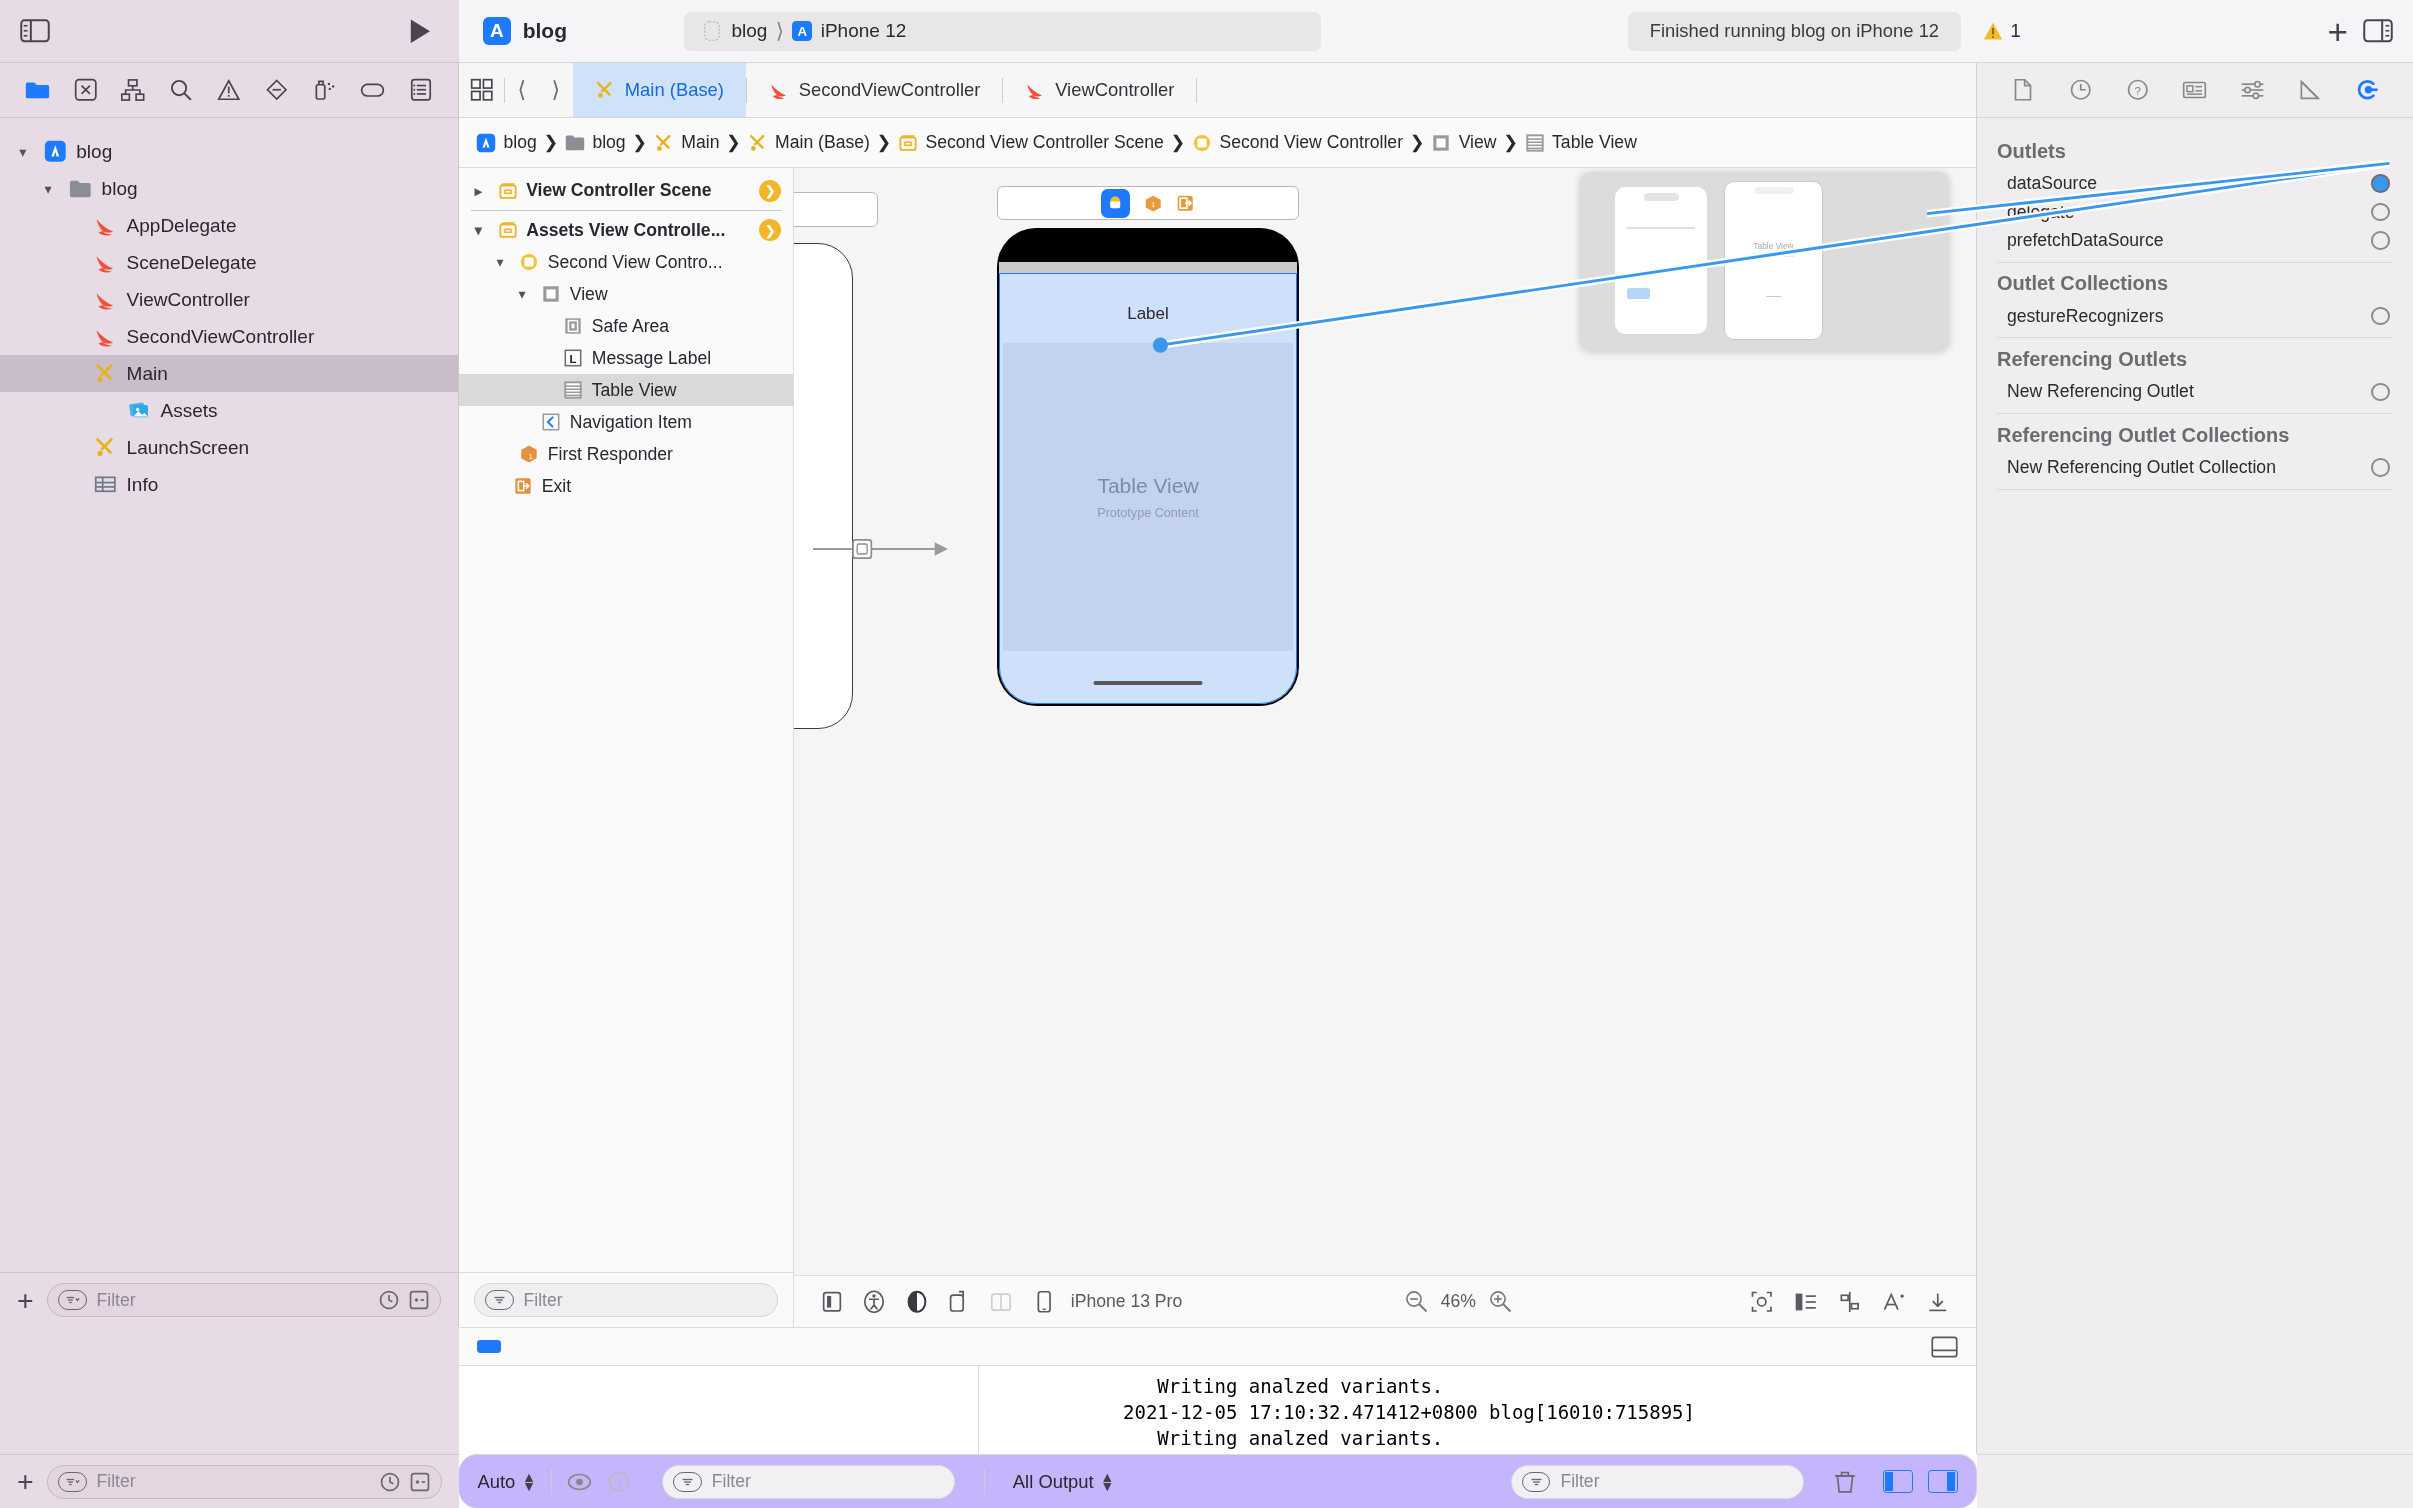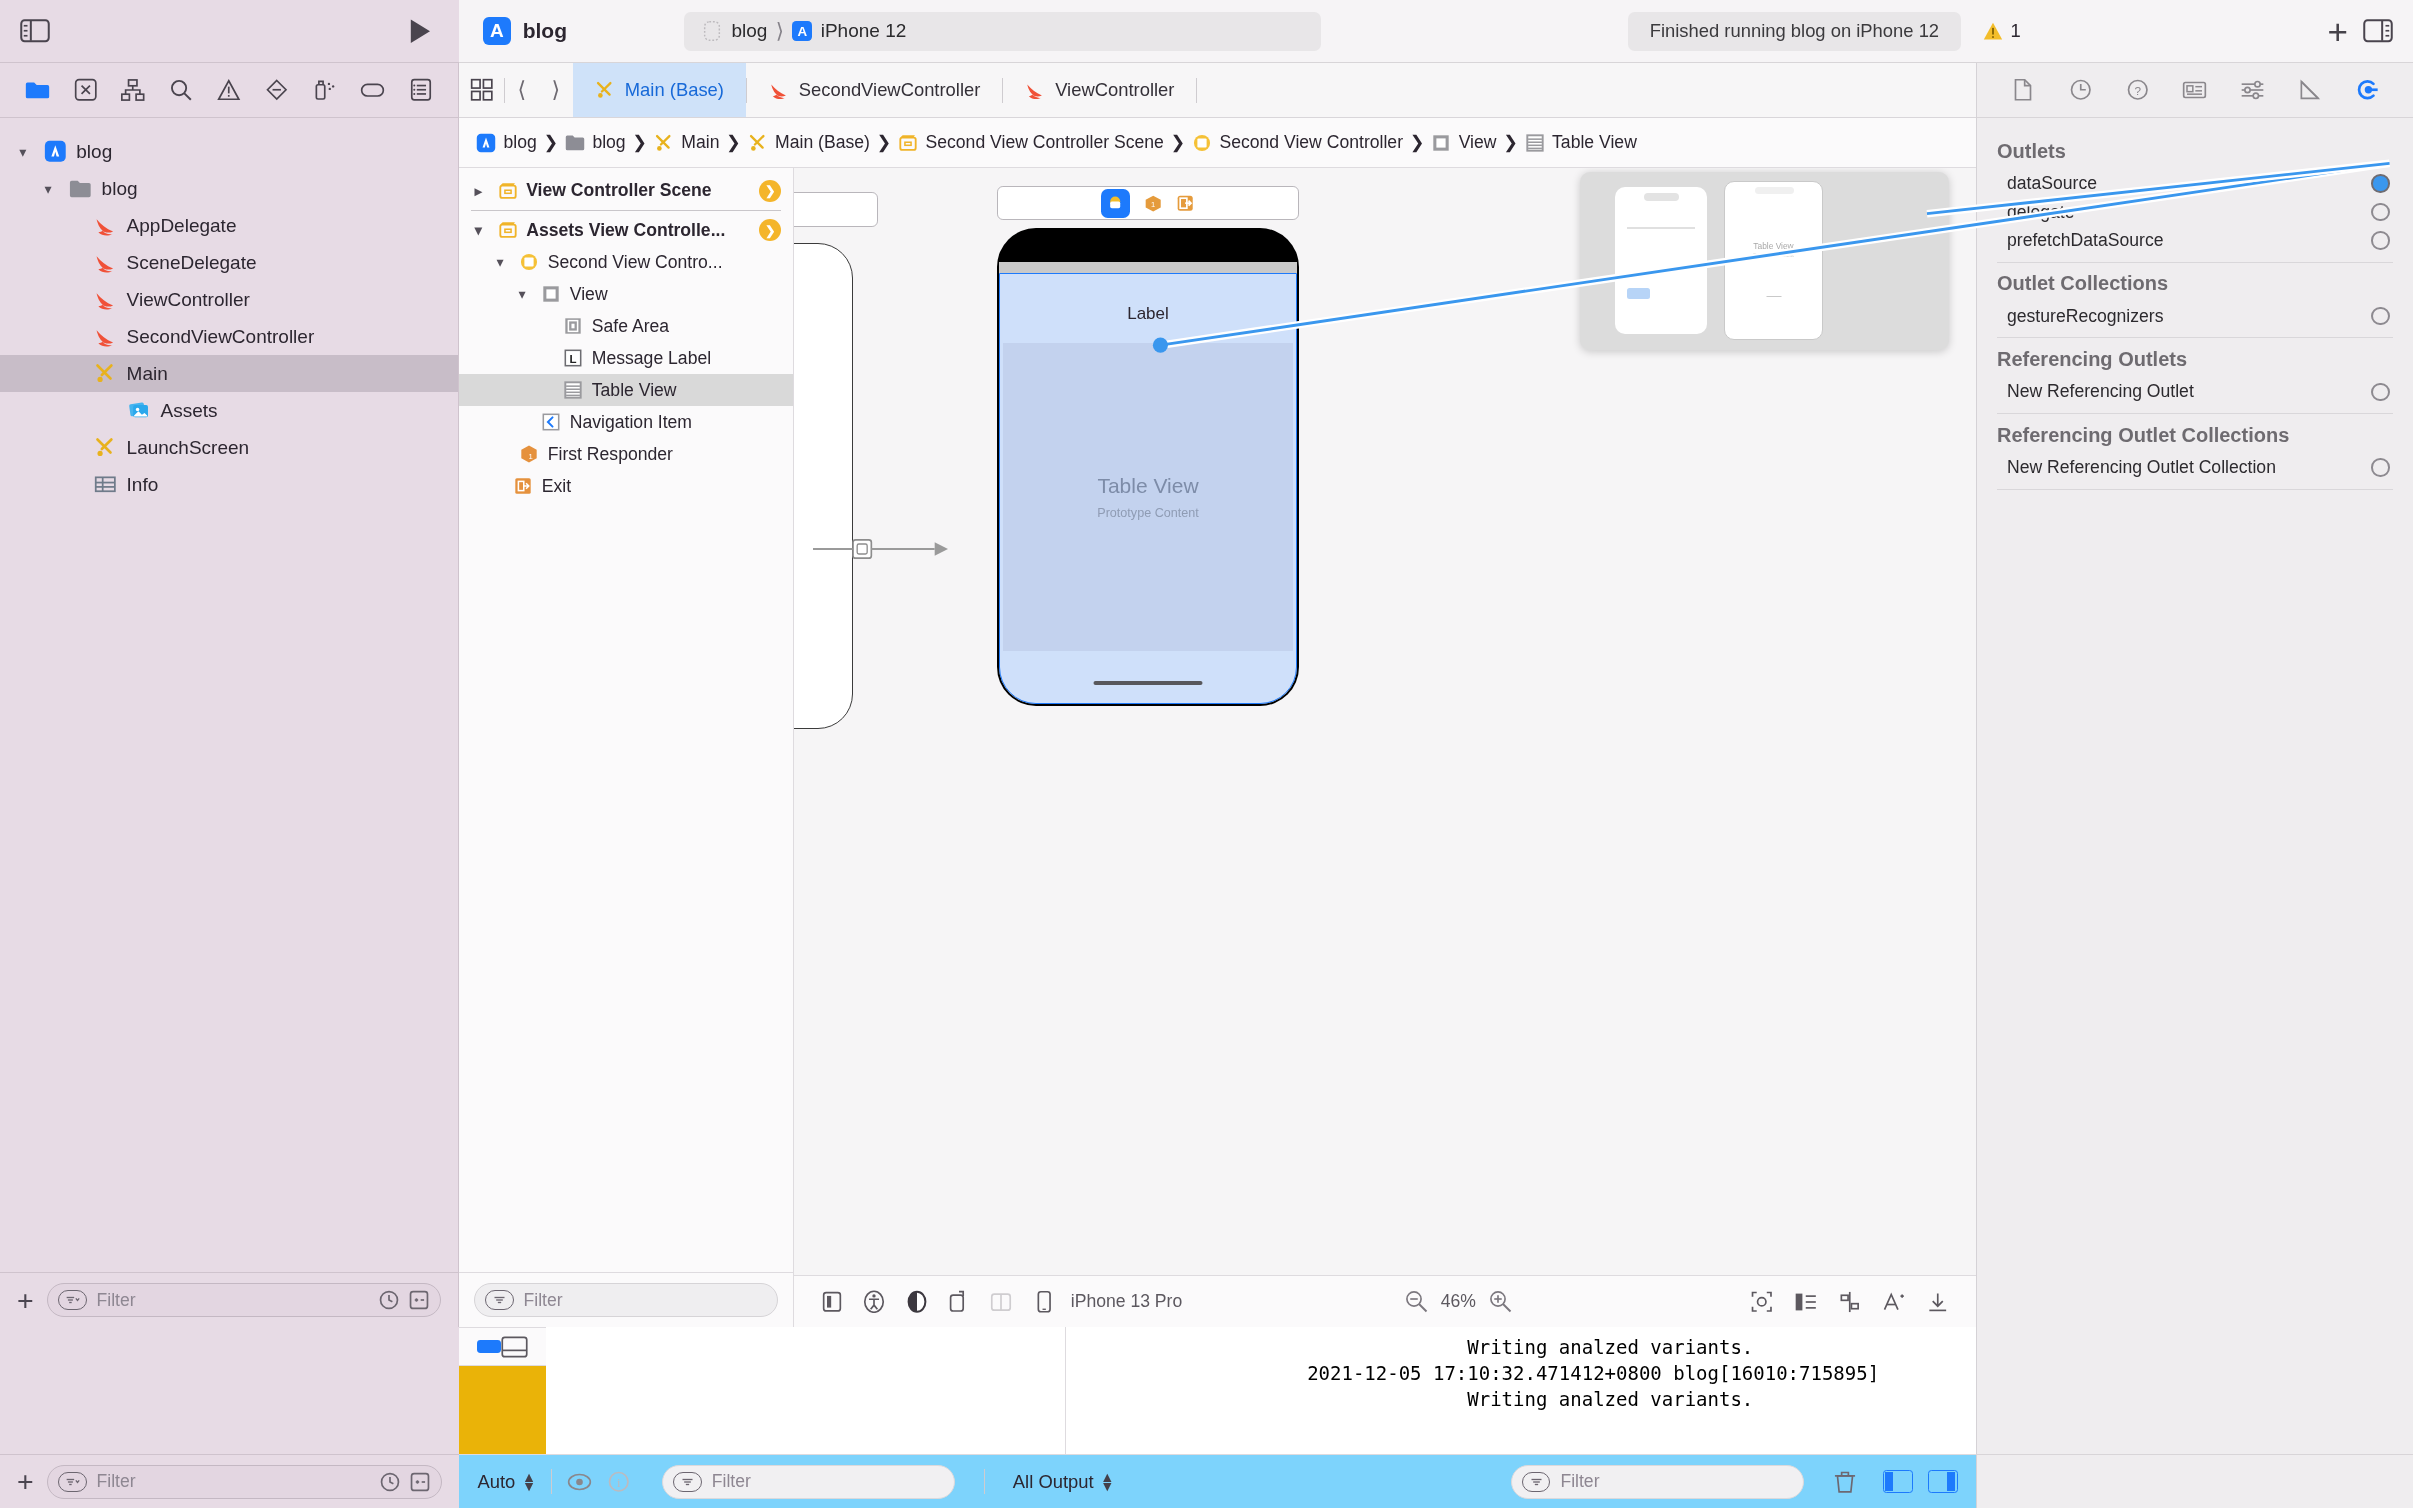--- a/index.html
+++ b/index.html
@@ -102,32 +102,32 @@
   .insp-body{ flex:1; padding-top:11.7px; overflow:hidden;}
   .insp-h{ font-size:20px;font-weight:700;color:#6e6b70;padding:10px 20px 6.7px 20px;}
   .insp-row{ height:28.5px;display:flex;align-items:center;padding:0 23.5px 0 30px;font-size:17.6px;color:#2c2a2e;}
   .wellcircle{ margin-left:auto; width:18.4px;height:18.4px;border-radius:50%;border:2.1px solid #8d8a90;background:#efedef;}
   .wellcircle.on{ background:#3a97ee; border-color:#6f6c72; box-shadow:0 0 0 1.7px #efedef;}
   .insp-div{ height:0.8px;background:#d9d7da;margin:6.7px 20px 0 20px;}
 
   
   .debugrow{ display:flex; flex:0 0 127px; min-height:0;}
   .dbg-left{ width:459px; flex:0 0 459px; background:#e7dbe5;}
-  .dbg-main{ flex:1; display:flex; flex-direction:row; background:#eab308; border-right:0.8px solid #d5d2d6;text-align:center;}
+  .dbg-main{ flex:1; display:flex; flex-direction:column; background:#eab308; border-right:0.8px solid #d5d2d6;}
   .dbg-bar{ height:39px; display:flex; align-items:center; padding:0 18.4px; border-bottom:0.8px solid #dedbdf; border-top:0.8px solid #dedbdf; background:#fbfafb;}
   .blue-pill{ width:23.5px;height:13.4px;border-radius:3.4px;background:#1d7afc;}
   .dbg-panels{ flex:1; display:flex; min-height:0;}
   .dbg-vars{ width:520px;flex:0 0 520px;border-right:0.8px solid #dedbdf;background:#fff;}
   .dbg-console{ flex:1; background:#fff; font-family:"DejaVu Sans Mono", monospace; font-size:19px; line-height:1.38; padding:6.7px 0 0 144px; color:#000; overflow:hidden; white-space:pre;}
   .dbg-insp{ width:436px;flex:0 0 436px;background:#efedef;}
 
   
   .bottomrow{ display:flex; flex:0 0 54px; }
   .bb-left{ width:459px;flex:0 0 459px;background:#e7dbe5;border-top:0.8px solid #cfc3cd;display:flex;align-items:center;gap:13.4px;padding:0 17px;}
-  .bb-main{ flex:1; background:#7dd3fc;border-top:0.8px solid #dedbdf;display:flex;align-items:center;gap:15px;padding:0 18.4px;border-right:0.8px solid #d5d2d6;}
+  .bb-main{ flex:1; background:#c4b5fd;border-top:0.8px solid #dedbdf;display:flex;align-items:center;gap:15px;padding:0 18.4px;border-right:0.8px solid #d5d2d6;border-radius:18px;}
   .bb-insp{ width:436px;flex:0 0 436px;background:#efedef;border-top:0.8px solid #d8d5d8;}
   .auto-sel{ display:flex;align-items:center;gap:6.7px;font-size:18.4px;}
   .stepper{ display:flex;flex-direction:column;line-height:.62;font-size:14.2px;color:#44404a;}
   .pane-ic{ width:30px;height:23.5px;border:1.7px solid #6c6872;border-radius:3.4px;position:relative;}
   .pane-ic::before{content:"";position:absolute;left:1.7px;top:1.7px;bottom:1.7px;width:7.5px;background:#6c6872;}
   .pane-ic.r::before{left:auto;right:1.7px;}
   .pane-ic.blue{ border-color:#1d7afc;}
   .pane-ic.blue::before{ background:#1d7afc;}
   svg{ display:block; }
   .conn-line{ position:absolute; left:0; top:0; width:2413px; height:1508px; pointer-events:none; }

